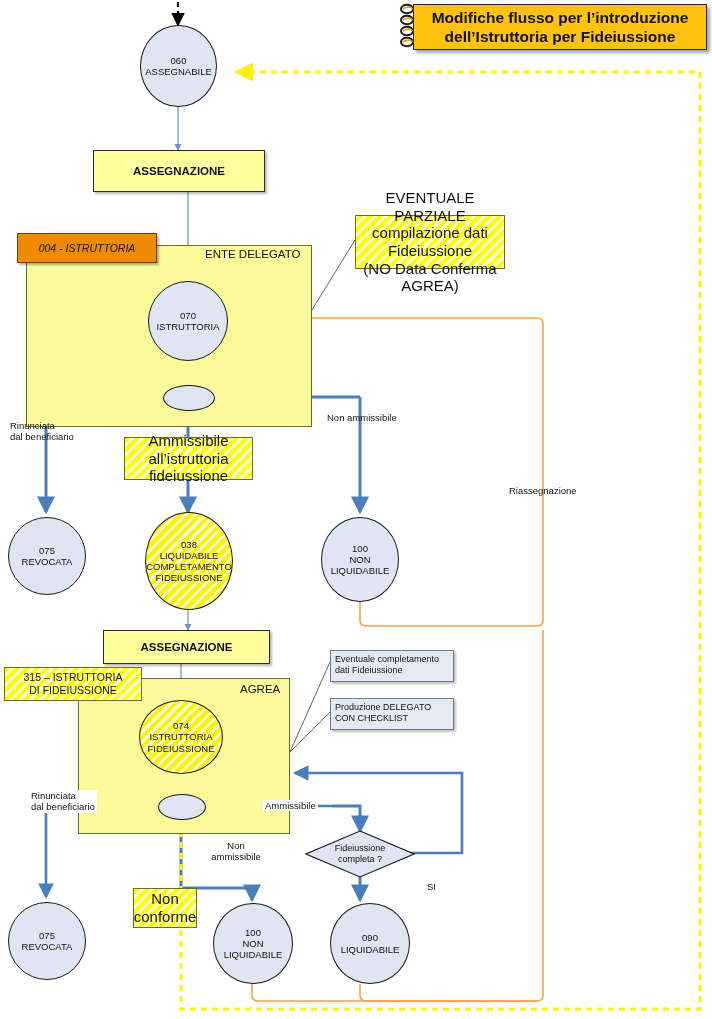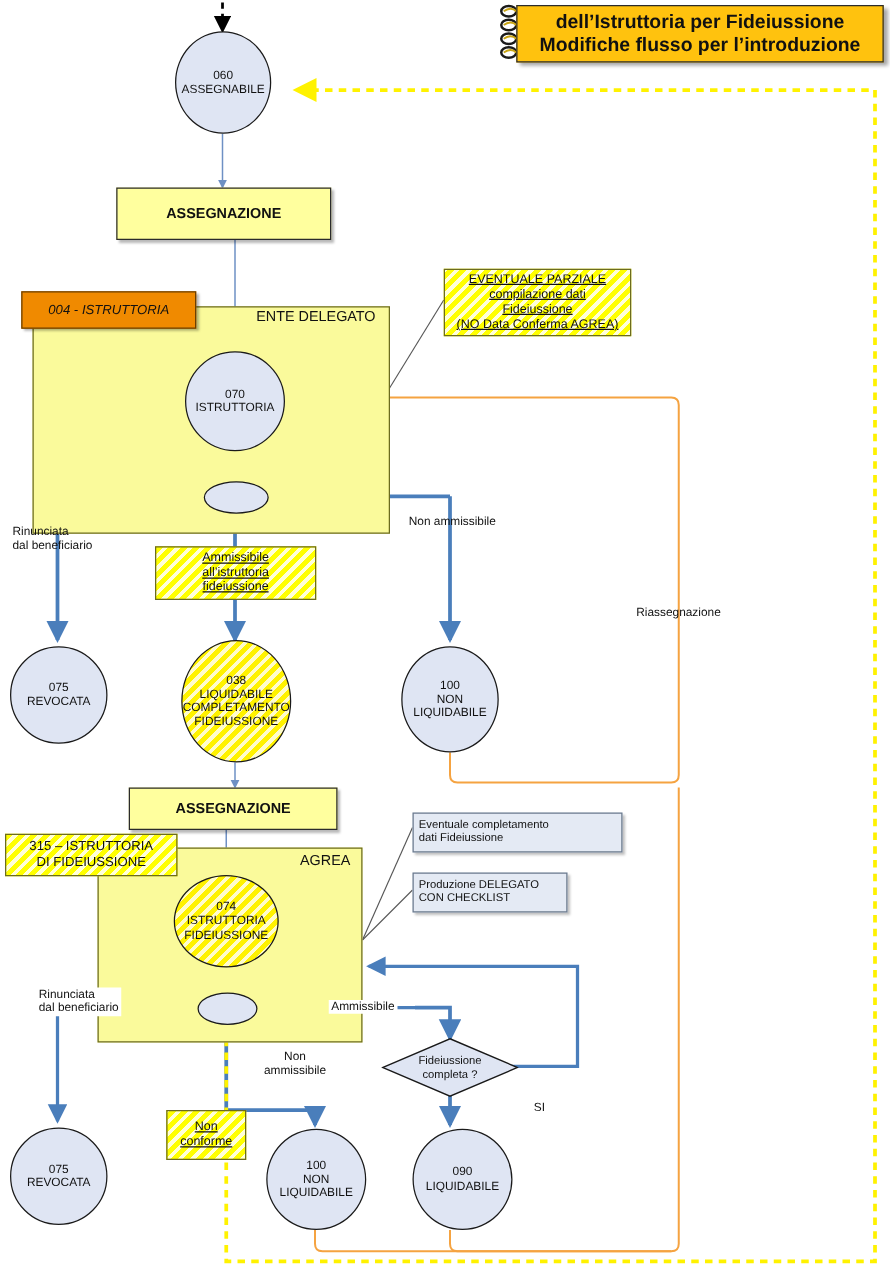--- a/index.html
+++ b/index.html
@@ -24,21 +24,21 @@
   
   .procbox{background:#FFFF9E;border:1px solid #2b2b2b;display:flex;align-items:center;justify-content:center;
            font-size:11.5px;font-weight:bold;color:#111;box-shadow:2px 2px 2px rgba(0,0,0,.28);}
   
   .hatch{
     background-color:#FFFF00;
     background-image:repeating-linear-gradient(-45deg,rgba(255,255,255,.85) 0 3px,rgba(255,255,255,0) 3px 7px);
     border:1px solid #6b6b1f;
   }
   .note{display:flex;align-items:center;justify-content:center;text-align:center;
-        font-size:10px;color:#111;line-height:1.18;text-decoration:underline;}
+        font-size:15px;color:#111;line-height:1.18;}
   
   .callout{background:#E4EAF4;border:1px solid #6b7a8d;box-shadow:2px 2px 2px rgba(0,0,0,.25);
            font-size:9px;color:#111;line-height:1.25;padding:3px 4px;box-sizing:border-box;}
   
   .node{border-radius:50%;border:1.2px solid #1a1a1a;display:flex;align-items:center;
         justify-content:center;text-align:center;font-size:9.5px;color:#111;line-height:1.18;
         box-sizing:border-box;}
   .node.blue{background:#DFE5F3;}
   .node.yellowhatch{
     background-color:#FFF200;
@@ -147,22 +147,22 @@
       <g fill="none" stroke="#C8A415" stroke-width="1.6">
         <path d="M5,7 q6,-4 10,0"></path>
           <path d="M5,18 q6,-4 10,0"></path>
         <path d="M5,29 q6,-4 10,0"></path>
           <path d="M5,40 q6,-4 10,0"></path>
       </g>
     </svg>
   </div>
   <div class="abs" id="title-banner">
     <div class="ttl">
+      <div>Modifiche flusso per l’introduzione</div>
       <div>dell’Istruttoria per Fideiussione</div>
-      <div>Modifiche flusso per l’introduzione</div>
     </div>
   </div>
 
   <div class="abs swim" style="left:26px;top:245px;width:284px;height:180px;"></div>
   <div class="abs swim-label" style="left:205px;top:248px;">ENTE DELEGATO</div>
 
   <div class="abs swim" style="left:78px;top:678px;width:210px;height:154px;"></div>
   <div class="abs swim-label" style="left:240px;top:683px;">AGREA</div>
 
   <div class="abs procbox" style="left:93px;top:150px;width:170px;height:40px;">ASSEGNAZIONE</div>
@@ -194,21 +194,21 @@
     </div>
   </div>
 
   <div class="abs hatch note" style="left:133px;top:888px;width:62px;height:38px;">
     <div>
       <div>Non</div>
       <div>conforme</div>
     </div>
   </div>
 
-  <div class="abs callout" style="left:330px;top:650px;width:168px;height:32px;">
+  <div class="abs callout" style="left:330px;top:650px;width:124px;height:32px;">
     <div>Eventuale completamento</div>
     <div>dati Fideiussione</div>
   </div>
   <div class="abs callout" style="left:330px;top:698px;width:124px;height:32px;">
     <div>Produzione DELEGATO</div>
     <div>CON CHECKLIST</div>
   </div>
 
   <div class="abs node blue" style="left:140px;top:25px;width:77px;height:82px;text-align:center;">
     <div>

